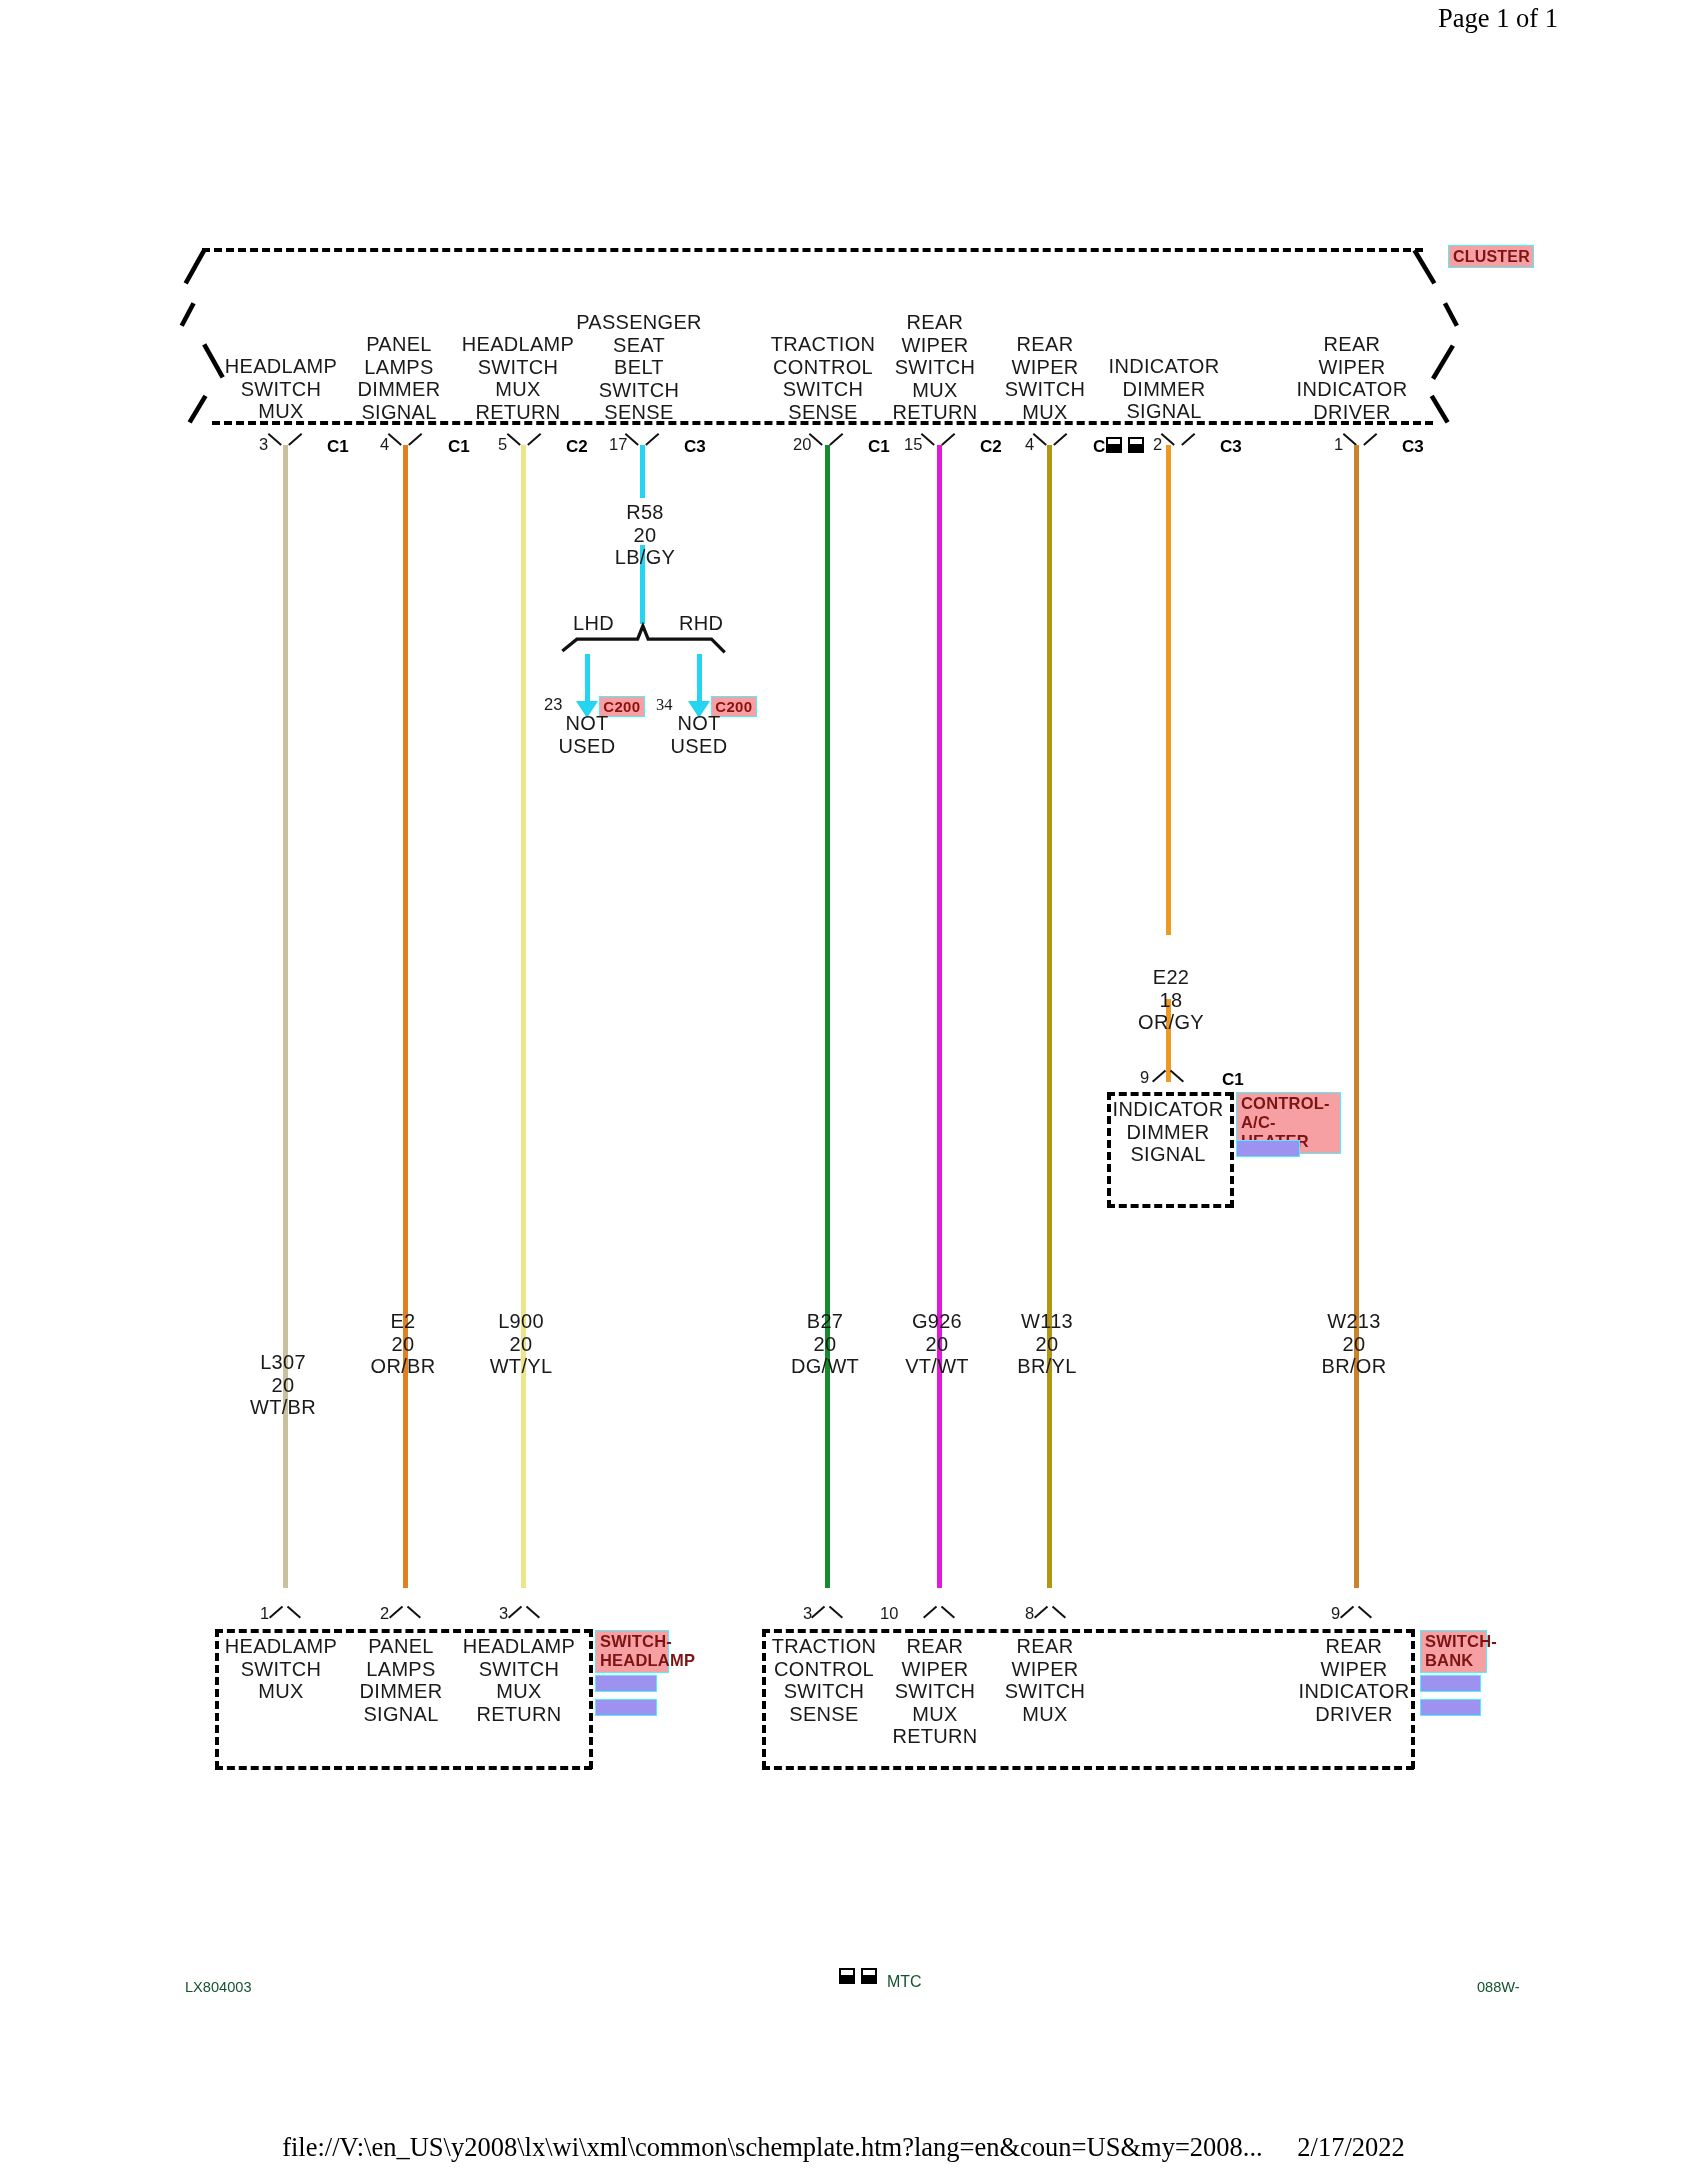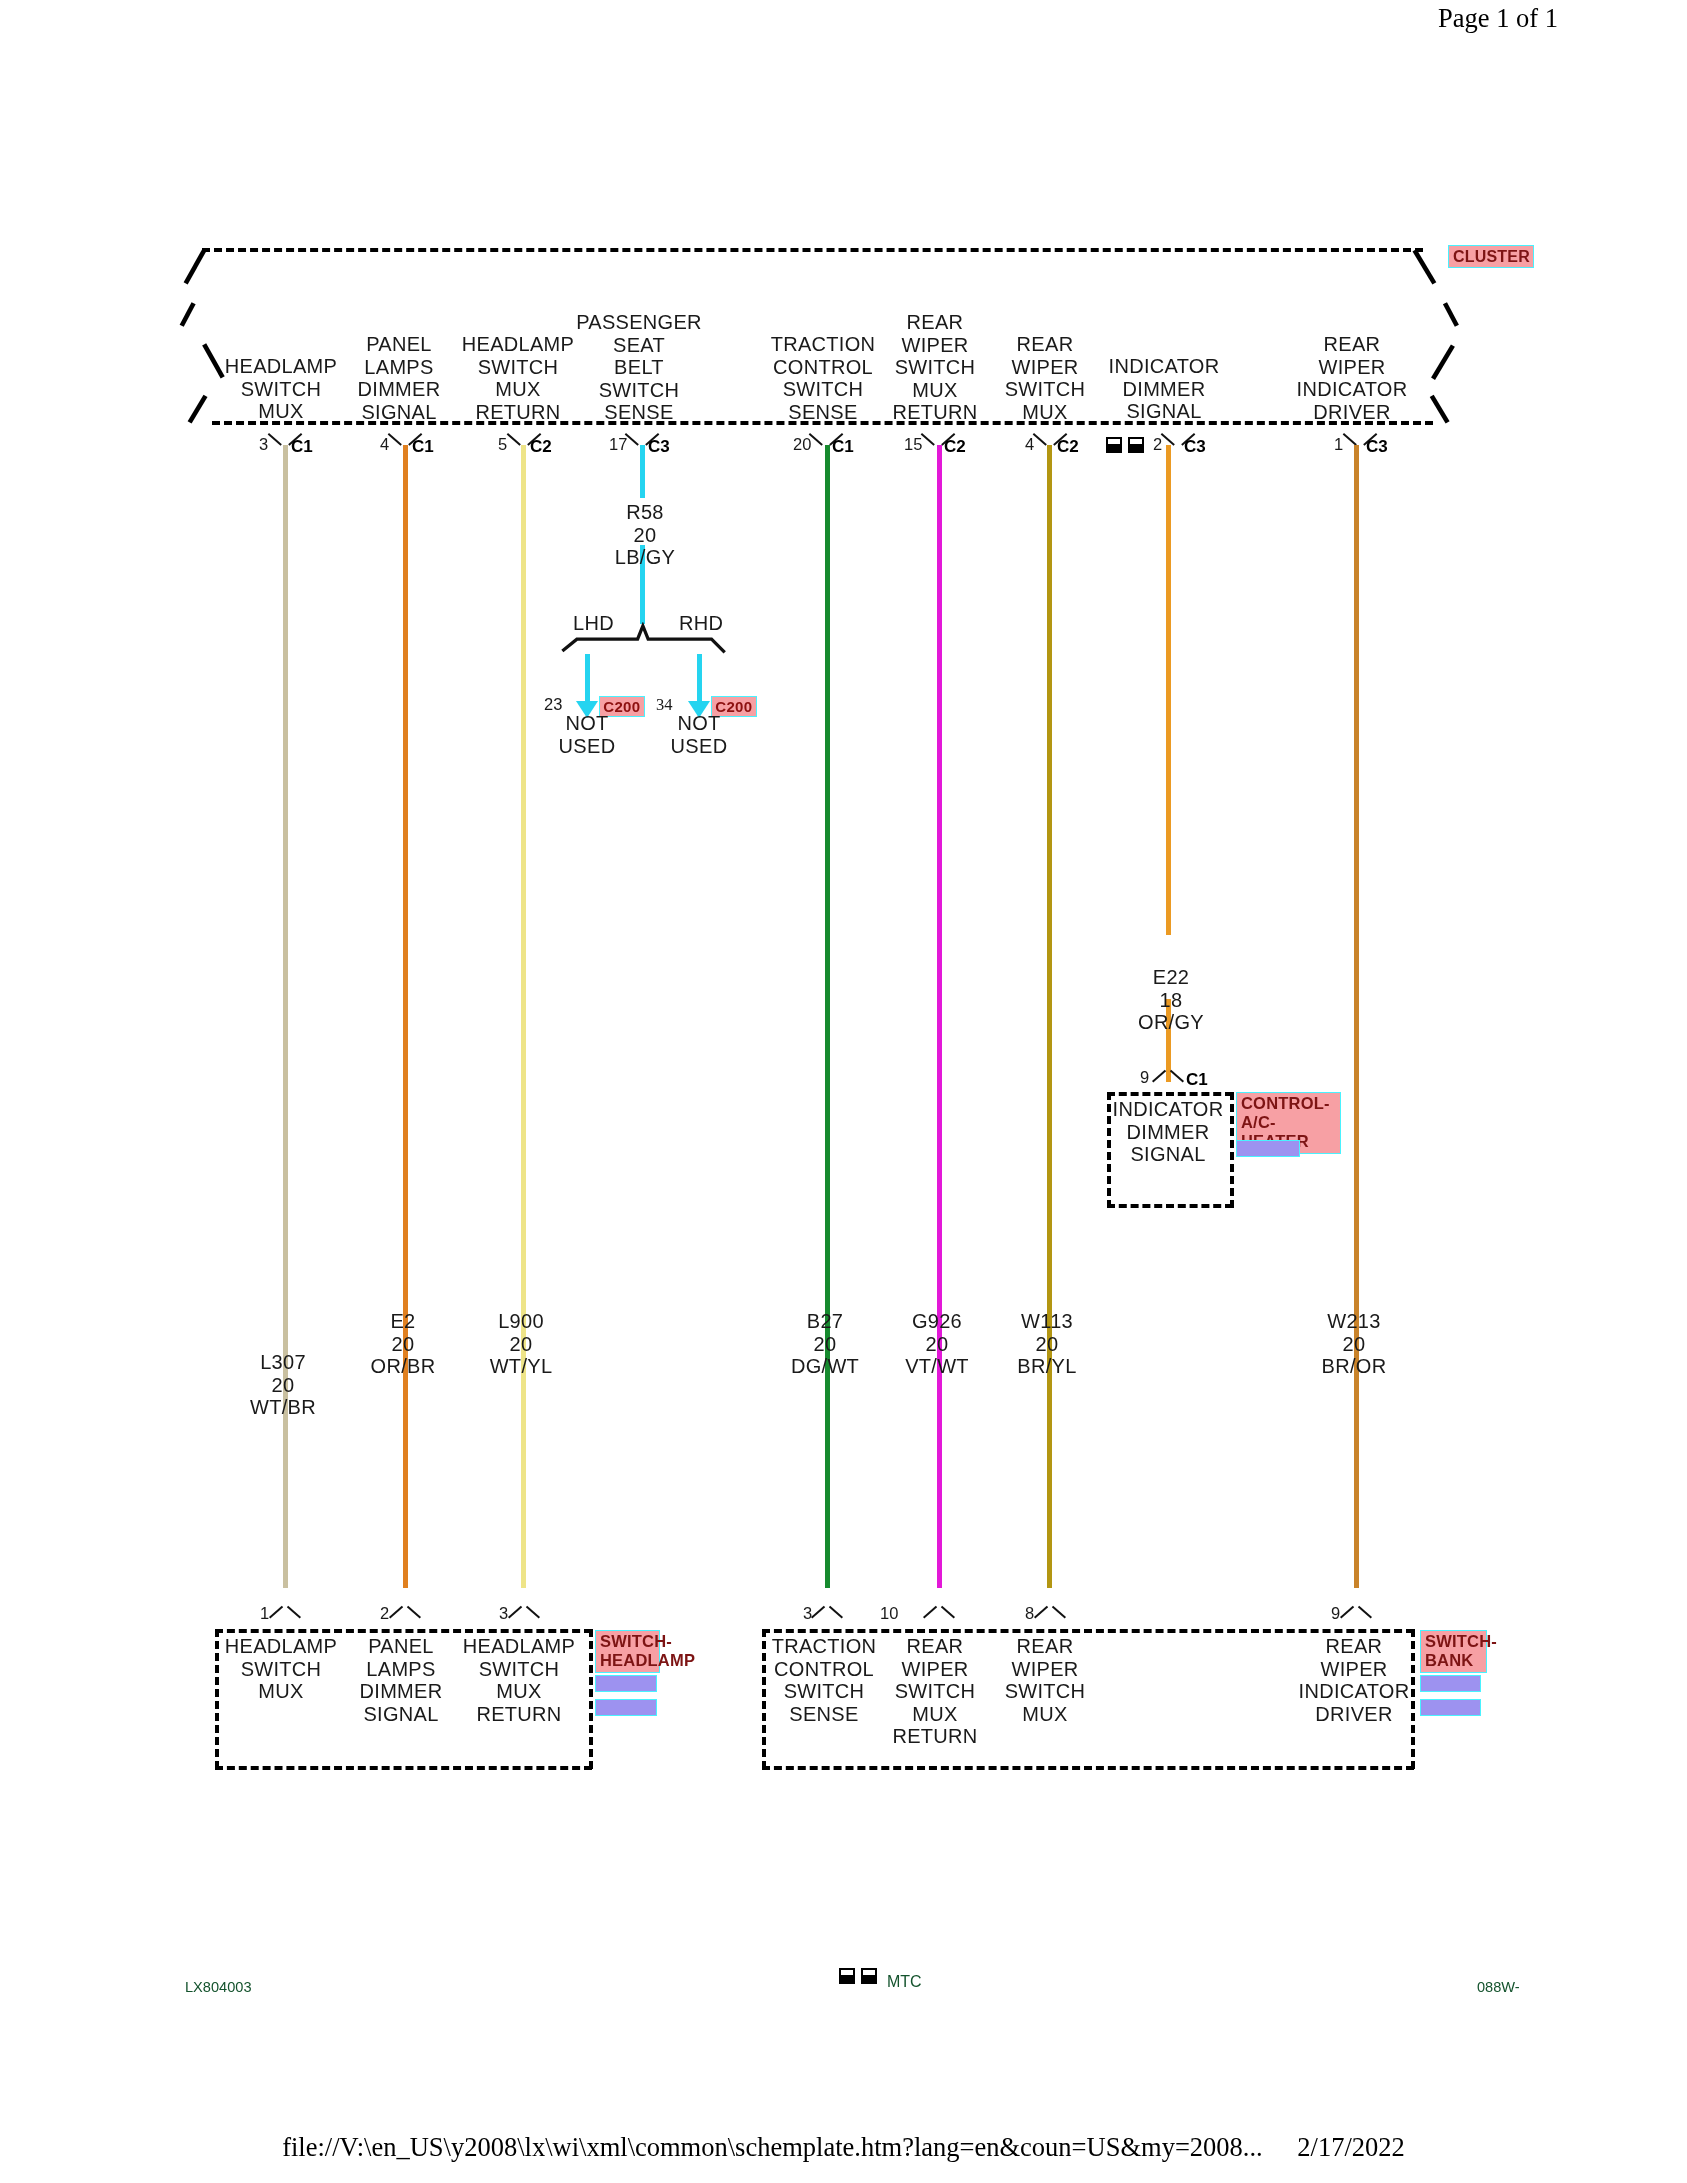--- a/index.html
+++ b/index.html
@@ -30,21 +30,21 @@
   .print-ftr .date { margin-left:28px; }
 
   
   #diagram { position:absolute; left:0; top:0; width:1687px; height:2183px; }
   #diagram .lbl {
     position:absolute; font-size:20px; color:#1a1a1a;
     white-space:nowrap; letter-spacing:0.3px; line-height:22.5px;
   }
   #diagram .lbl.c { transform:translateX(-50%); text-align:center; }
   #diagram .pin { position:absolute; font-size:16.5px; color:#1a1a1a; white-space:nowrap; }
-  #diagram .conn { position:absolute; font-size:17px; font-weight:bold; color:#000; white-space:nowrap; }
+  #diagram .conn { position:absolute; font-size:17px; font-weight:bold; color:#000; white-space:nowrap;margin-left:36px; }
 
   
   .dash-h { position:absolute; border-top:4.6px dashed #000; height:0; }
   .dash-v { position:absolute; border-left:4.6px dashed #000; width:0; }
 
   
   .wire { position:absolute; width:4.6px; }
 
   
   .ysym { position:absolute; width:30px; height:17px; }
@@ -354,21 +354,21 @@
     <div>LAMPS</div>
     <div>DIMMER</div>
     <div>SIGNAL</div>
   </div>
   <div class="lbl c" style="left:519px; top:1635px;">
     <div>HEADLAMP</div>
     <div>SWITCH</div>
     <div>MUX</div>
     <div>RETURN</div>
   </div>
-  <div class="callout" style="left:595px; top:1630px; width:65px;">SWITCH-HEADLAMP</div>
+  <div class="callout" style="left:595px; top:1630px; width:74px;">SWITCH-HEADLAMP</div>
   <div class="chip" style="left:595px; top:1675px; width:62px;"></div>
   <div class="chip" style="left:595px; top:1699px; width:62px;"></div>
 
   <div class="pin" style="left:803px; top:1604px;">3</div>
   <div class="ysym up" style="left:812px; top:1602px;"></div>
   <div class="pin" style="left:880px; top:1604px;">10</div>
   <div class="ysym up" style="left:924px; top:1602px;"></div>
   <div class="pin" style="left:1025px; top:1604px;">8</div>
   <div class="ysym up" style="left:1035px; top:1602px;"></div>
   <div class="pin" style="left:1331px; top:1604px;">9</div>

